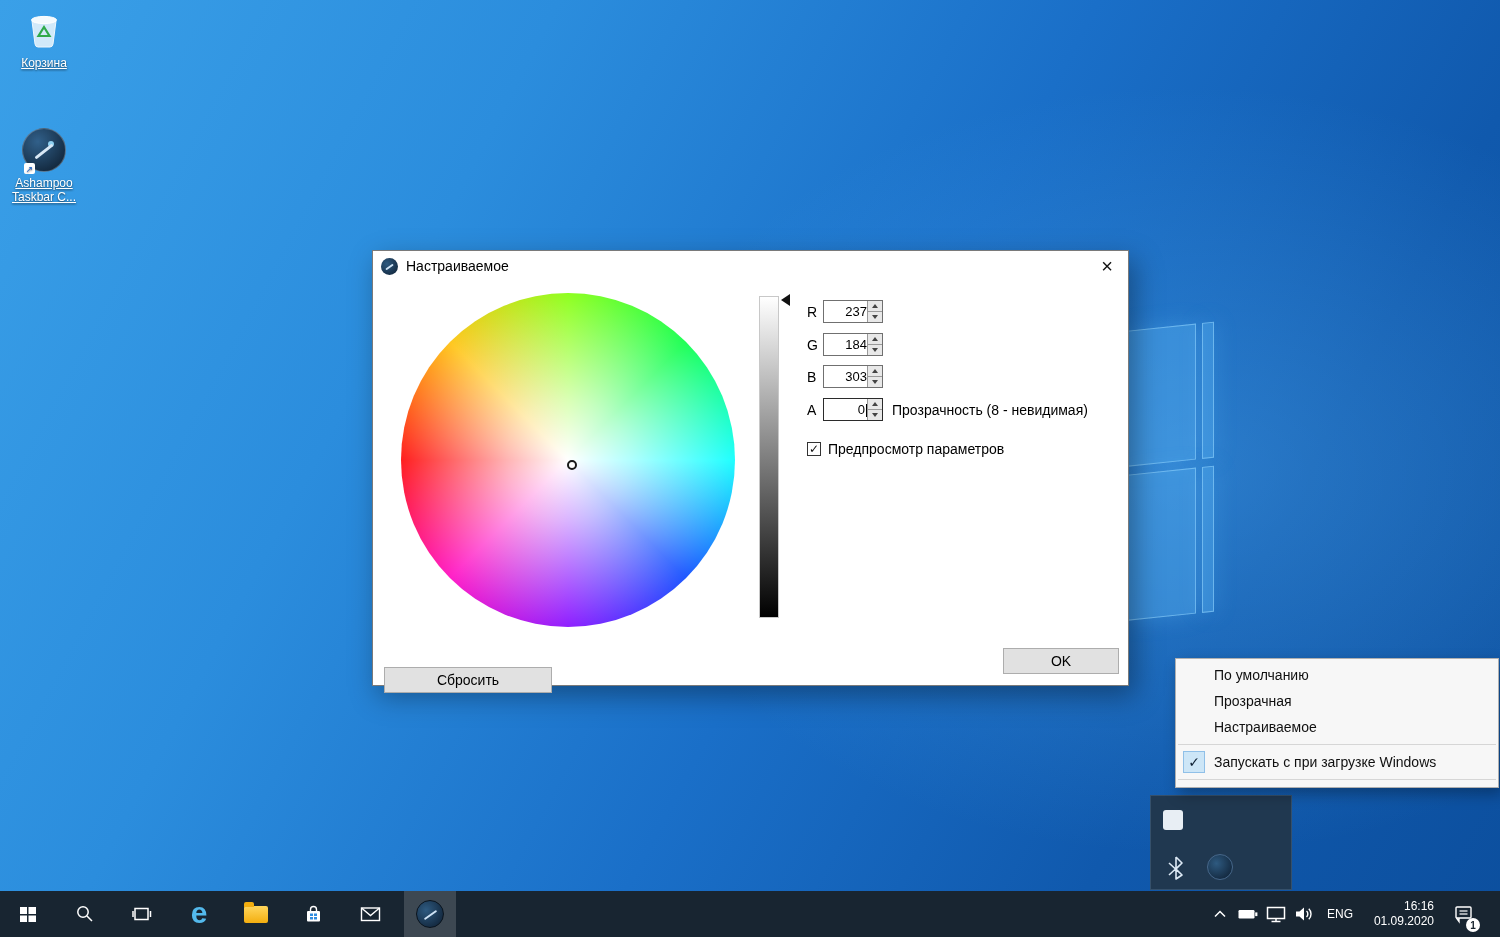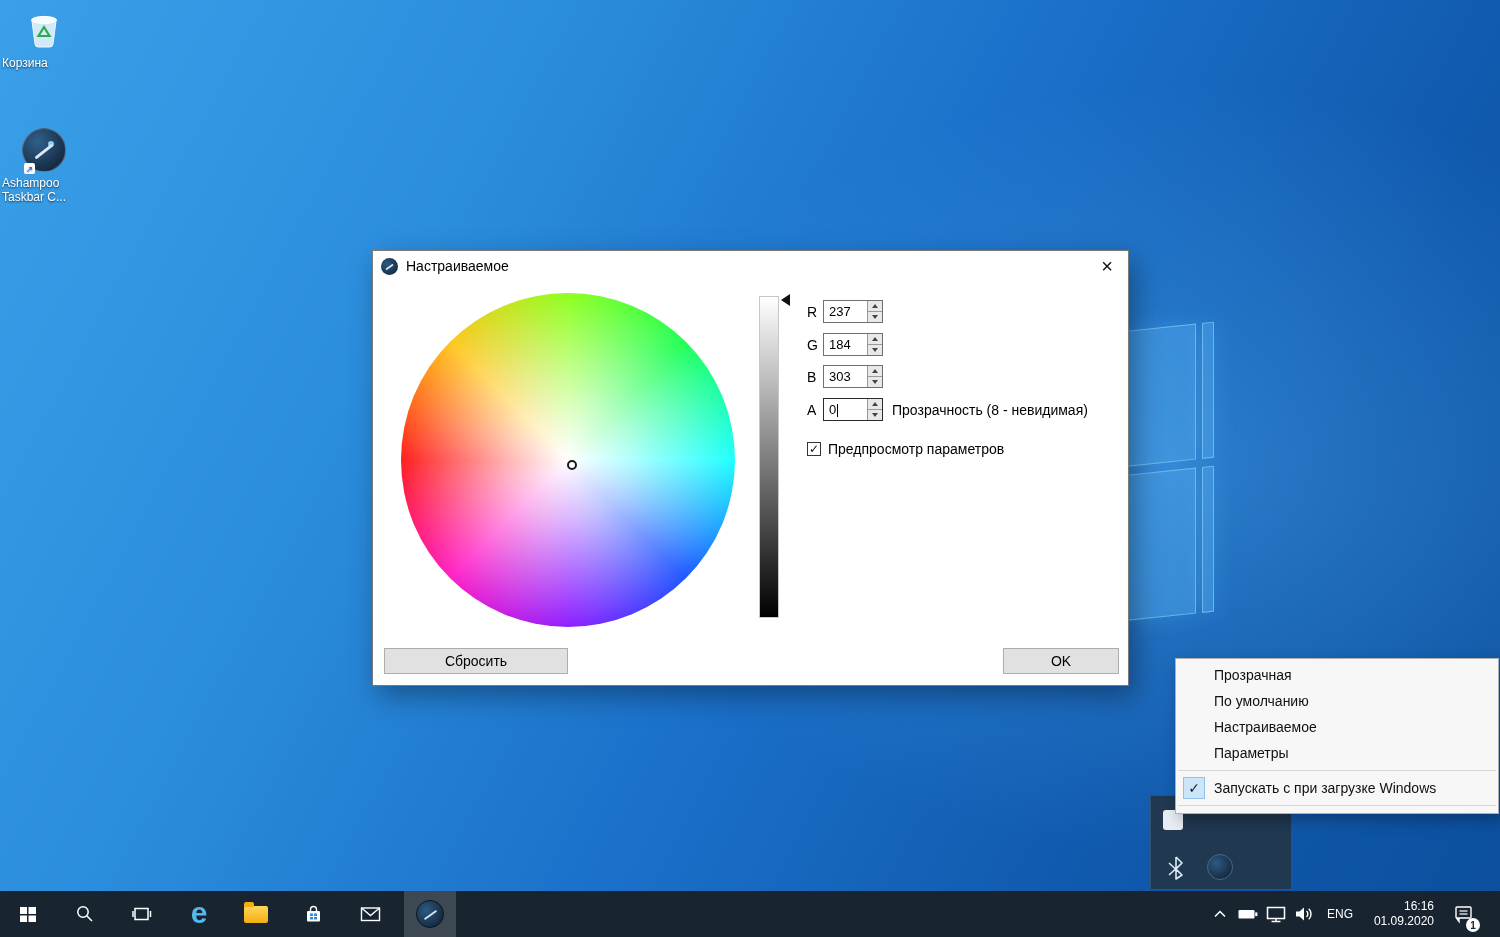--- a/index.html
+++ b/index.html
@@ -16,22 +16,22 @@
   
   .logo{ position:absolute; left:1128px; top:326px; width:90px; height:296px; transform:skewY(-6deg); }
   .pane{ position:absolute; background:rgba(95,185,248,.38); border:1px solid rgba(150,215,255,.55);
          box-shadow:0 0 22px rgba(100,190,255,.28); }
   .p1{left:0;top:0;width:68px;height:136px}
   .p2{left:74px;top:0;width:12px;height:136px}
   .p3{left:0;top:144px;width:68px;height:146px}
   .p4{left:74px;top:144px;width:12px;height:146px}
 
   
-  .dicon{ position:absolute; width:84px; text-align:left; color:#fff; font-size:12px;
-          text-shadow:0 1px 2px rgba(0,0,0,.65); line-height:14px; }
+  .dicon{ position:absolute; width:84px; text-align:center; color:#fff; font-size:12px;
+          text-shadow:0 1px 2px rgba(0,0,0,.65); line-height:14px;text-decoration:underline; }
   .dicon .art{ width:44px; height:44px; margin:0 auto 4px auto; position:relative; }
   .ash-ico{ width:44px; height:44px; border-radius:50%;
             background:radial-gradient(circle at 35% 30%, #31608a, #0b1a2a);
             border:1px solid rgba(255,255,255,.25); position:relative; }
   .ash-ico::after{ content:""; position:absolute; left:10px; top:21px; width:22px; height:3px;
                    background:#d9e8f5; transform:rotate(-38deg); border-radius:2px; }
   .ash-ico::before{ content:""; position:absolute; left:25px; top:12px; width:6px; height:6px;
                     border-radius:50%; background:#8fd0f0; }
   .short{ position:absolute; left:2px; bottom:-2px; width:11px; height:11px; background:#fff;
           border-radius:2px; display:flex; align-items:center; justify-content:center;
@@ -62,40 +62,40 @@
 
   .value-bar{ position:absolute; left:386px; top:45px; width:20px; height:322px;
               background:linear-gradient(#ffffff,#000000); border:1px solid #c8c8c8; }
   .value-arrow{ position:absolute; left:408px; top:43px; width:0; height:0;
                 border-top:6px solid transparent; border-bottom:6px solid transparent;
                 border-right:9px solid #111; }
 
   .chan-row{ position:absolute; left:434px; height:23px; display:flex; align-items:center; }
   .r0{top:49px}.r1{top:82px}.r2{top:114px}.r3{top:147px}
   .chan-label{ width:16px; font-size:14px; }
-  .spinbox{ display:flex; width:60px; height:23px; border:1px solid #707070; background:#fff; }
+  .spinbox{ display:flex; width:60px; height:23px; border:1px solid #707070; background:#fff;text-align:right; }
   .spinbox.focused{ border-color:#2b2b2b; }
   .spin-val{ flex:1; font-size:13px; padding:3px 0 0 5px; white-space:nowrap; }
   .spin-btns{ width:15px; border-left:1px solid #9a9a9a; display:flex; flex-direction:column; }
   .spin-btn{ flex:1; background:#e8e8e8; display:flex; align-items:center; justify-content:center; }
   .spin-btn + .spin-btn{ border-top:1px solid #9a9a9a; }
   .tri-up{ width:0; height:0; border-left:3px solid transparent; border-right:3px solid transparent;
            border-bottom:4px solid #444; }
   .tri-down{ width:0; height:0; border-left:3px solid transparent; border-right:3px solid transparent;
              border-top:4px solid #444; }
   .caret{ display:inline-block; width:1px; height:13px; background:#000; vertical-align:text-bottom; margin-left:1px; }
 
   .alpha-note{ position:absolute; left:519px; top:151px; font-size:14px; }
   .preview-row{ position:absolute; left:434px; top:190px; display:flex; align-items:center; font-size:14px; }
   .cbx{ width:14px; height:14px; border:1px solid #333; background:#fff; display:flex; align-items:center;
         justify-content:center; font-size:12px; line-height:1; margin-right:7px; color:#111; }
 
   .btn{ position:absolute; height:26px; background:#e1e1e1; border:1px solid #adadad; font-size:14px;
         display:flex; align-items:center; justify-content:center; color:#000; }
-  .btn-reset{ left:11px; top:397px; width:184px; }
+  .btn-reset{ left:11px; top:416px; width:168px; }
   .btn-ok{ left:630px; top:397px; width:116px; }
 
   
   .flyout{ position:absolute; left:1150px; top:795px; width:142px; height:95px; background:#203850;
            border:1px solid #35506b; z-index:10; }
   .fly-sq{ position:absolute; left:12px; top:14px; width:20px; height:20px; background:#e8eef4; border-radius:3px; }
   .fly-bt{ position:absolute; left:16px; top:60px; width:18px; height:24px; }
   .fly-app{ position:absolute; left:56px; top:58px; width:26px; height:26px; border-radius:50%;
             background:radial-gradient(circle at 35% 35%, #2e5a80, #0c1b2d); border:1px solid #46678a; }
 
@@ -259,33 +259,29 @@
       <svg width="18" height="24" viewBox="0 0 18 24">
         <path d="M9 1 L15 7 L9 13 L9 1 M9 13 L15 19 L9 23 L9 13 M2 7 L15 19 M2 19 L15 7" stroke="#dce9f5" stroke-width="1.6" fill="none" stroke-linejoin="round"></path>
       </svg>
     </div>
     <div class="fly-app"></div>
   </div>
 
   <div class="ctx-menu">
     <div class="menu-item">
       <span class="mi-icon"></span>
-      <span>Прозрачная</span>
+      <span>По умолчанию</span>
     </div>
     <div class="menu-item">
       <span class="mi-icon"></span>
-      <span>По умолчанию</span>
+      <span>Прозрачная</span>
     </div>
     <div class="menu-item">
       <span class="mi-icon"></span>
       <span>Настраиваемое</span>
-    </div>
-    <div class="menu-item">
-      <span class="mi-icon"></span>
-      <span>Параметры</span>
     </div>
     <div class="menu-sep"></div>
     <div class="menu-item">
       <span class="mi-icon">
         <span class="mi-check">✓</span>
       </span>
       <span>Запускать с при загрузке Windows</span>
     </div>
     <div class="menu-sep"></div>
   </div>

